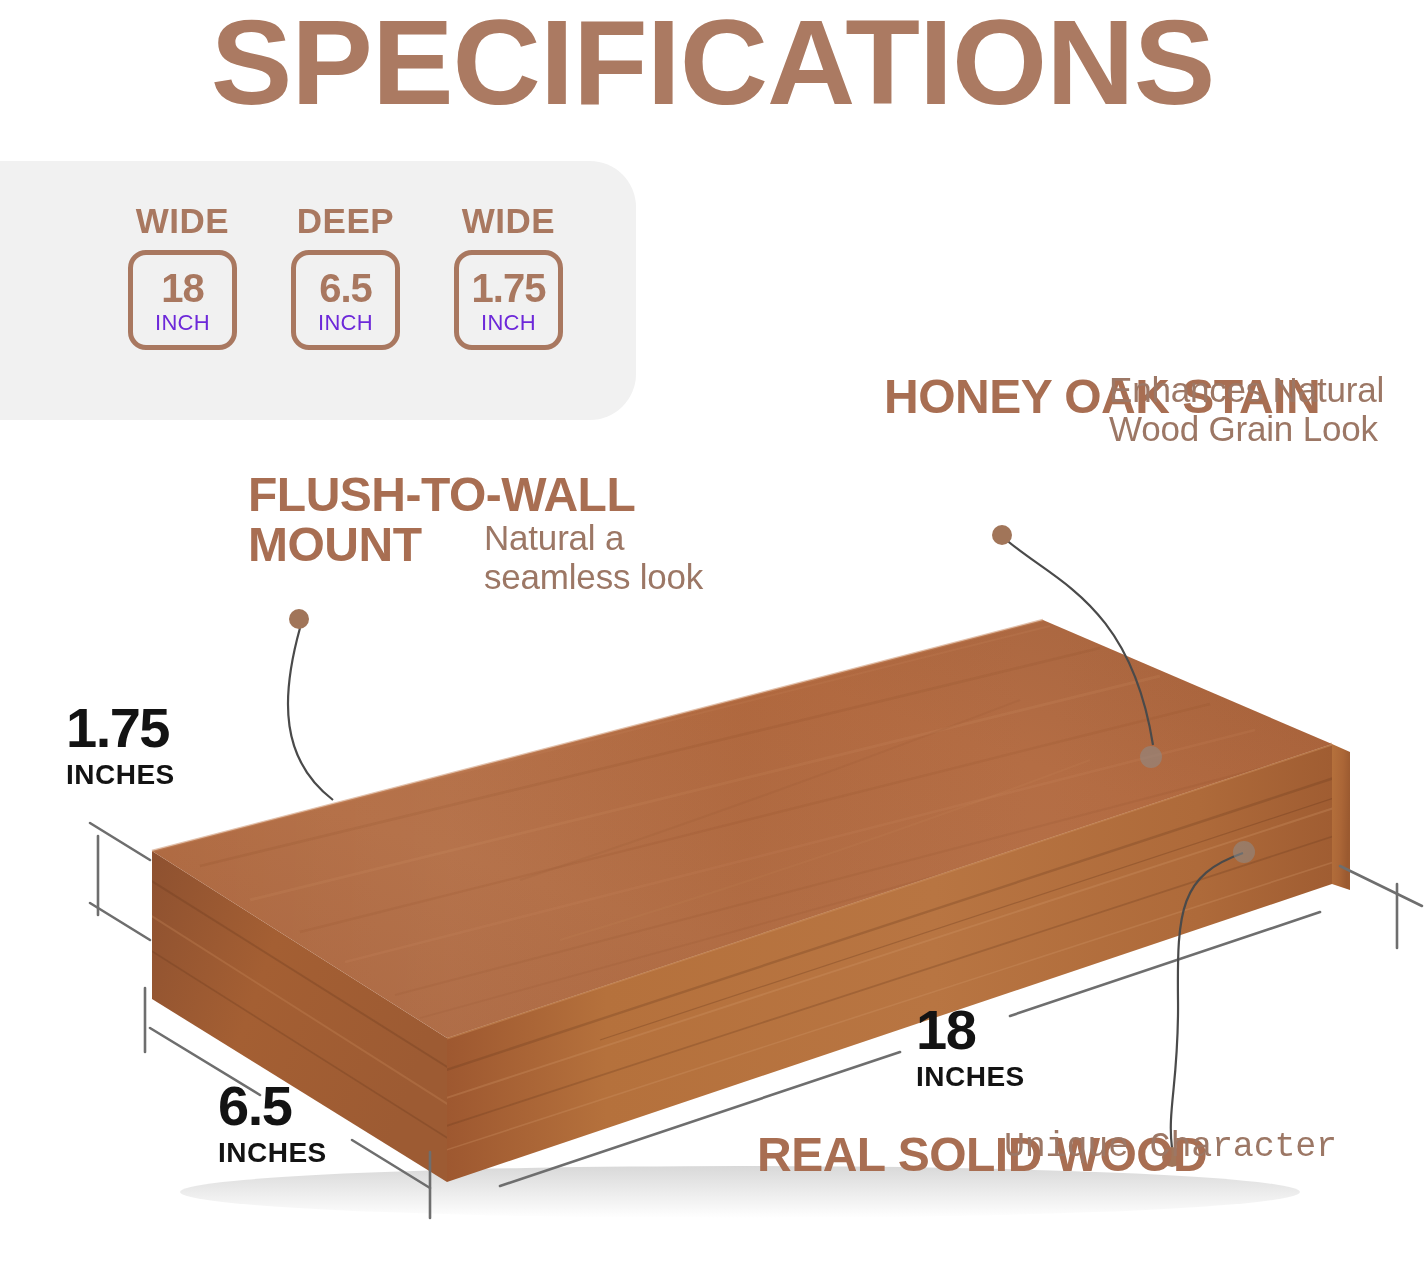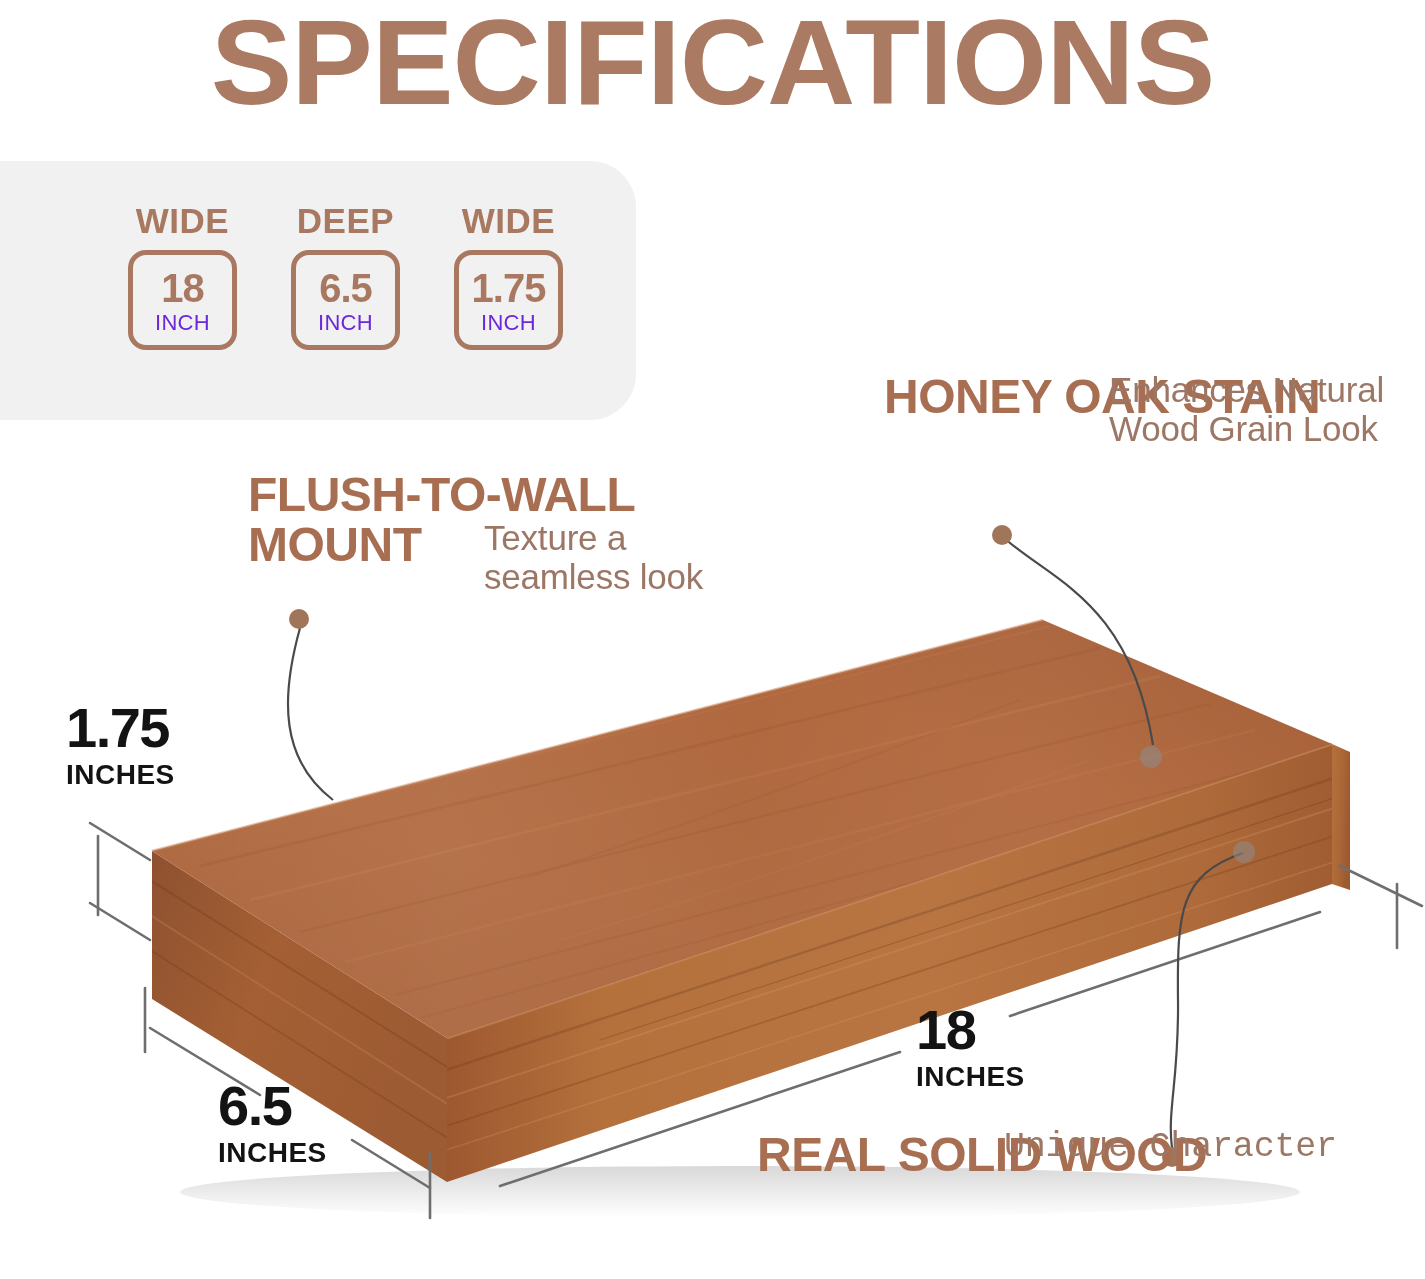--- a/index.html
+++ b/index.html
@@ -271,21 +271,21 @@
       <circle cx="1172" cy="1157" r="10" fill="#A17559"></circle>
     </g>
   </g>
 </svg>
 
 <div class="callout" id="callout-flush">
   <div class="rowwrap">
     <div class="headline">FLUSH-TO-WALL MOUNT</div>
   </div>
   <div class="sub" style="margin-top:-52px; margin-left:236px;">
-    <div>Texture a</div>
+    <div>Natural a</div>
     <div>seamless look</div>
   </div>
 </div>
 
 <div class="callout" id="callout-honey">
   <div class="rowwrap">
     <div class="headline">HONEY OAK STAIN</div>
   </div>
   <div class="sub" style="margin-top:-52px; margin-left:225px;">
     <div>Enhances Natural</div>

